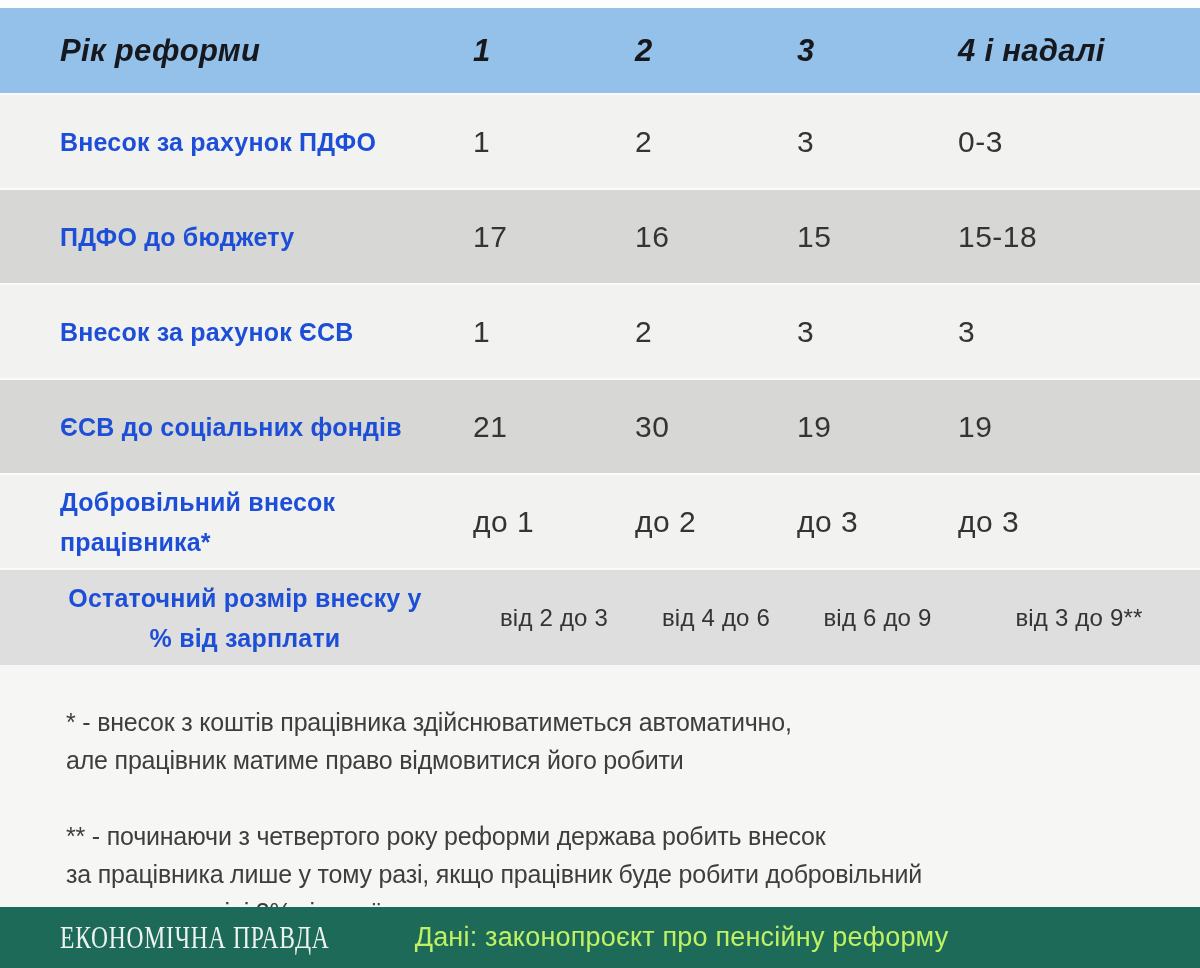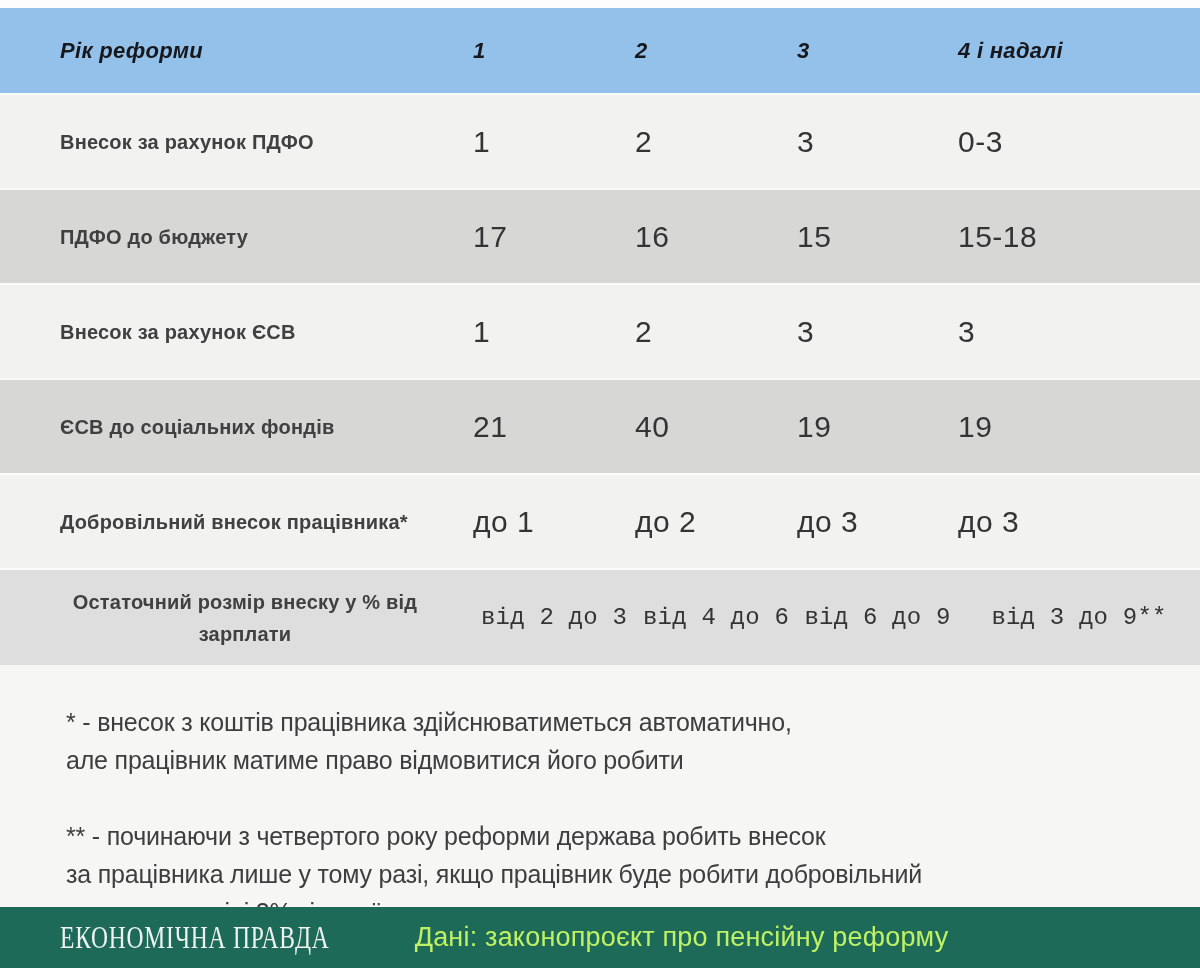--- a/index.html
+++ b/index.html
@@ -9,25 +9,25 @@
 
   
   .row { display:grid; grid-template-columns:413px 162px 162px 161px auto;
          padding-left:60px; align-items:center; width:1200px;
          border-bottom:2px solid #fbfbfb; }
   .row.header  { height:87px; background:#94c1e9; }
   .row.light   { height:95px; background:#f2f2f1; }
   .row.gray    { height:95px; background:#d7d7d6; }
   .row.gray2   { height:95px; background:#dedede; border-bottom:none;text-align:center; }
 
-  .hcell { font-size:22px; font-weight:700; font-style:italic; color:#16181d; letter-spacing:.3px; }
-  .label { font-size:20px; font-weight:700; color:#404040; max-width:370px;
+  .hcell { font-size:31px; font-weight:700; font-style:italic; color:#16181d; letter-spacing:.3px; }
+  .label { font-size:25px; font-weight:700; color:#1d4ed8; max-width:370px;
            line-height:1.6; letter-spacing:.2px; }
   .val   { font-size:30px; font-weight:300; color:#343434; letter-spacing:.5px; }
-  .val.small { font-size:24px; letter-spacing:.2px;font-family:Liberation Mono, monospace; }
+  .val.small { font-size:24px; letter-spacing:.2px; }
 
   
   .footnotes { height:242px; background:#f6f6f5; padding:38px 40px 0 66px;
                color:#3e3e3e; }
   .fn-block { font-size:25px; line-height:38px; letter-spacing:-.2px; }
   .fn-block + .fn-block { margin-top:38px; }
 
   
   .footer { height:61px; background:#1e6a59; display:flex; align-items:center;
             padding:0 52px 0 60px; margin-top:auto; }
@@ -70,21 +70,21 @@
     <div class="label">Внесок за рахунок ЄСВ</div>
     <div class="val">1</div>
     <div class="val">2</div>
     <div class="val">3</div>
     <div class="val">3</div>
   </div>
 
   <div class="row gray">
     <div class="label">ЄСВ до соціальних фондів</div>
     <div class="val">21</div>
-    <div class="val">40</div>
+    <div class="val">30</div>
     <div class="val">19</div>
     <div class="val">19</div>
   </div>
 
   <div class="row light">
     <div class="label">Добровільний внесок працівника*</div>
     <div class="val">до 1</div>
     <div class="val">до 2</div>
     <div class="val">до 3</div>
     <div class="val">до 3</div>

